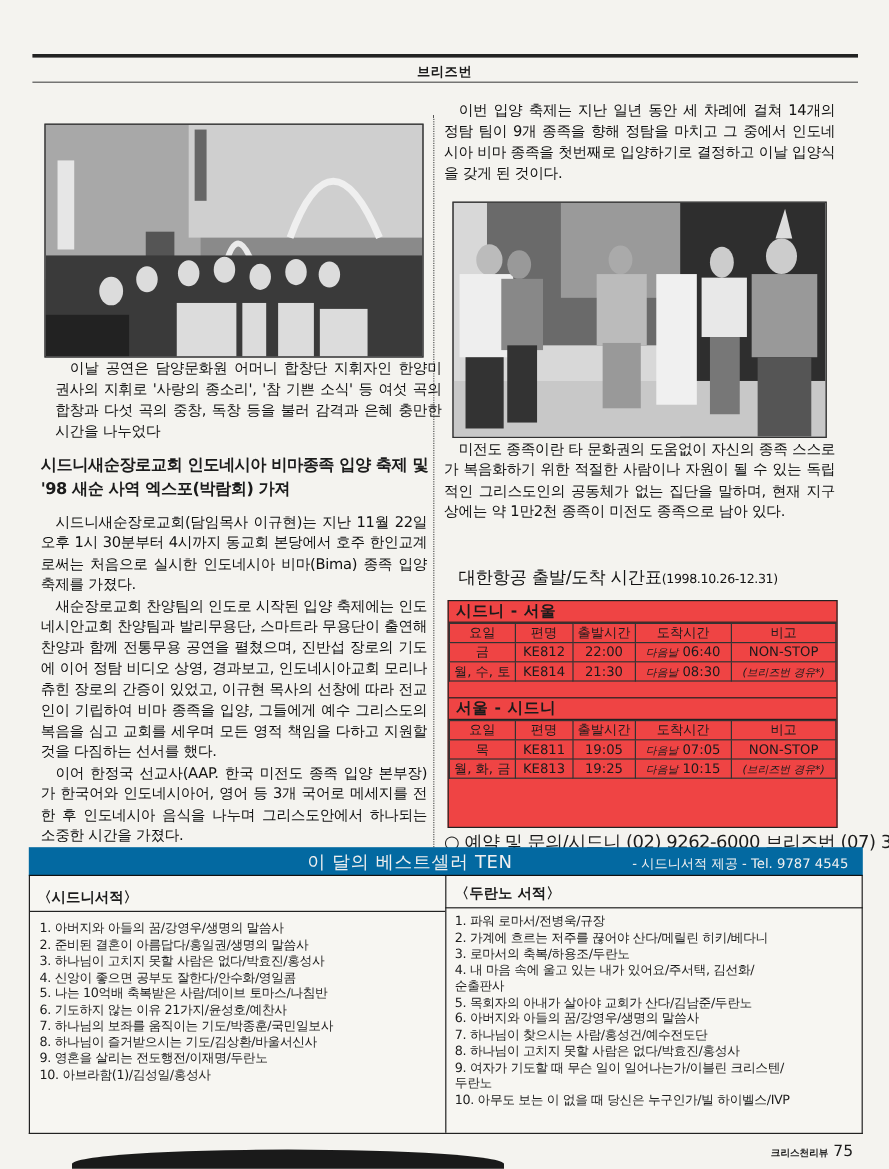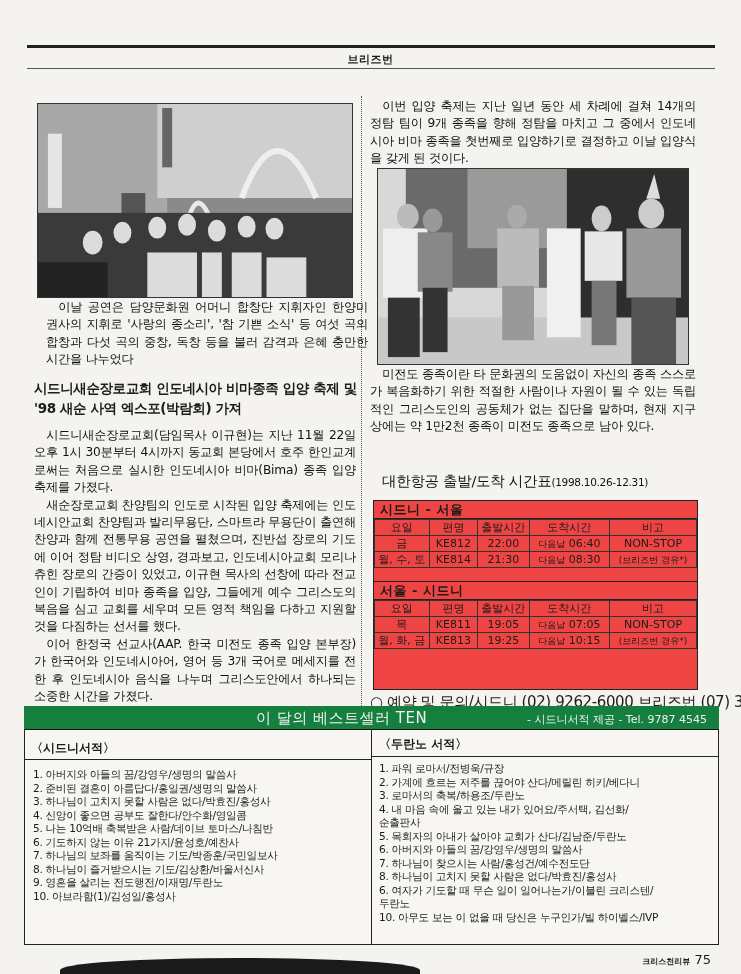--- a/index.html
+++ b/index.html
@@ -13,39 +13,39 @@
   .col-divider { position: absolute; left: 361px; top: 96px; width: 0; height: 610px; border-left: 1px dotted #555; }
 
   .photo { position: absolute; background: #777; overflow: hidden; border: 1px solid #333; }
   .photo svg { width: 100%; height: 100%; display: block; }
   #photo-choir { left: 37px; top: 103px; width: 316px; height: 195px; }
   #photo-group { left: 377px; top: 168px; width: 312px; height: 197px; }
 
   .body-text { position: absolute; font-size: 12.2px; line-height: 17.4px; text-align: justify; color: #111; letter-spacing: -0.2px; }
   .body-text p { text-indent: 1em; }
   #caption-left { left: 18px; top: 299px; width: 322px; margin-left: 28px; }
-  #intro-right { left: 370px; top: 98px; width: 326px; }
+  #intro-right { left: 370px; top: 84px; width: 326px; }
   #caption-right { left: 370px; top: 366px; width: 326px; }
   #article-body { left: 34px; top: 427px; width: 322px; }
 
   .headline { position: absolute; left: 34px; top: 378px; width: 326px; font-size: 13.5px; line-height: 20px; font-weight: bold; letter-spacing: -0.4px; }
 
   .schedule-title { position: absolute; left: 382px; top: 472px; width: 330px; font-size: 14.5px; color: #111; letter-spacing: -0.3px; }
   .schedule-title small { font-size: 10.5px; }
 
   .sched-box { position: absolute; left: 373px; top: 500px; width: 325px; height: 190px; border: 1.5px solid #222; background: #ef4444; }
   .route-label { height: 18px; font-size: 13px; font-weight: bold; padding-left: 6px; line-height: 18px; border-bottom: 1px solid #222; letter-spacing: 0.5px; }
   table.sched { width: 100%; border-collapse: collapse; font-size: 11px; }
   table.sched td, table.sched th { border: 1px solid #333; text-align: center; height: 16px; padding: 0 2px; font-weight: normal; white-space: nowrap; }
-  table.sched td.arr small, table.sched td.note small { font-size: 9px; }
+  table.sched td.arr small, table.sched td.note small { font-size: 9px; font-style: italic; }
   .sched-gap { height: 14px; border-bottom: 1px solid #222; }
 
   .contact-line { position: absolute; left: 370px; top: 693px; width: 340px; font-size: 15px; letter-spacing: -0.4px; white-space: nowrap; }
 
-  .bs-header { position: absolute; left: 24px; top: 706px; width: 695px; height: 24px; background: #15803d; color: #f0f0f0; border-bottom: 1px solid #111; }
+  .bs-header { position: absolute; left: 24px; top: 706px; width: 695px; height: 24px; background: #0369a1; color: #f0f0f0; border-bottom: 1px solid #111; }
   .bs-title { position: absolute; left: 232px; top: 3px; font-size: 15px; letter-spacing: 0.5px; }
   .bs-provider { position: absolute; right: 12px; top: 6px; font-size: 11px; white-space: nowrap; }
 
   .bs-box { position: absolute; left: 24px; top: 730px; width: 695px; height: 215px; border: 1.5px solid #222; border-top: none; background: #f7f6f2; }
   .bs-col-div { position: absolute; left: 346px; top: 0; height: 100%; border-left: 1px solid #222; }
   .bs-store { position: absolute; font-size: 12px; font-weight: bold; }
   #store-left-label { left: 6px; top: 10px; }
   #store-right-label { left: 354px; top: 6px; }
   .bs-rule-left { position: absolute; left: 0; top: 29px; width: 346px; border-top: 1px solid #222; }
   .bs-rule-right { position: absolute; left: 346px; top: 26px; width: 348px; border-top: 1px solid #222; }
@@ -239,21 +239,21 @@
   <ol class="bs-list" id="list-right">
     <li>1. 파워 로마서/전병욱/규장</li>
     <li>2. 가계에 흐르는 저주를 끊어야 산다/메릴린 히키/베다니</li>
     <li>3. 로마서의 축복/하용조/두란노</li>
     <li>4. 내 마음 속에 울고 있는 내가 있어요/주서택, 김선화/
    순출판사</li>
     <li>5. 목회자의 아내가 살아야 교회가 산다/김남준/두란노</li>
     <li>6. 아버지와 아들의 꿈/강영우/생명의 말씀사</li>
     <li>7. 하나님이 찾으시는 사람/홍성건/예수전도단</li>
     <li>8. 하나님이 고치지 못할 사람은 없다/박효진/홍성사</li>
-    <li>6. 여자가 기도할 때 무슨 일이 일어나는가/이블린 크리스텐/
+    <li>9. 여자가 기도할 때 무슨 일이 일어나는가/이블린 크리스텐/
    두란노</li>
     <li>10. 아무도 보는 이 없을 때 당신은 누구인가/빌 하이벨스/IVP</li>
   </ol>
 </div>
 
 <div class="bottom-shadow"></div>
 <div class="page-footer">
   <span class="pub">크리스천리뷰</span>
   <span>75</span>
 </div>

